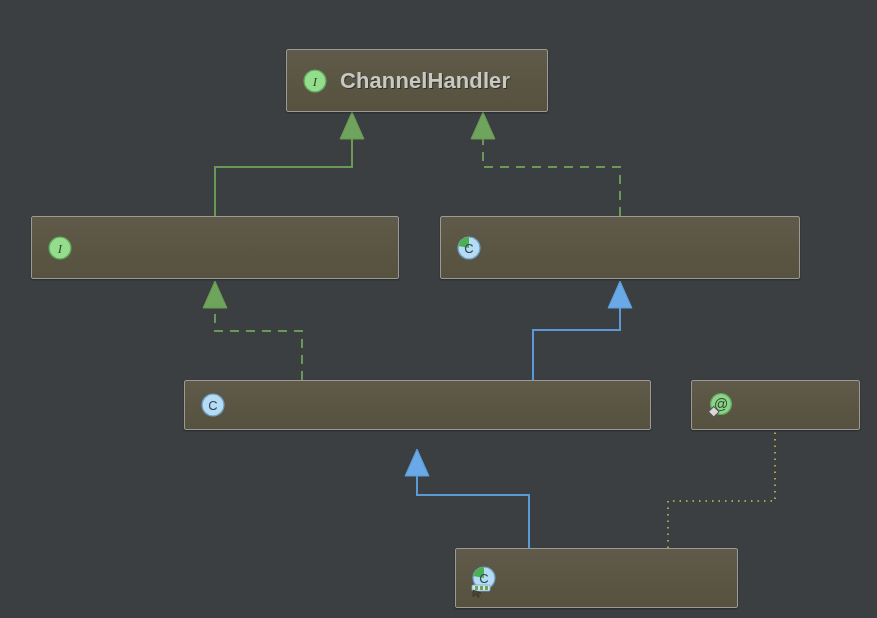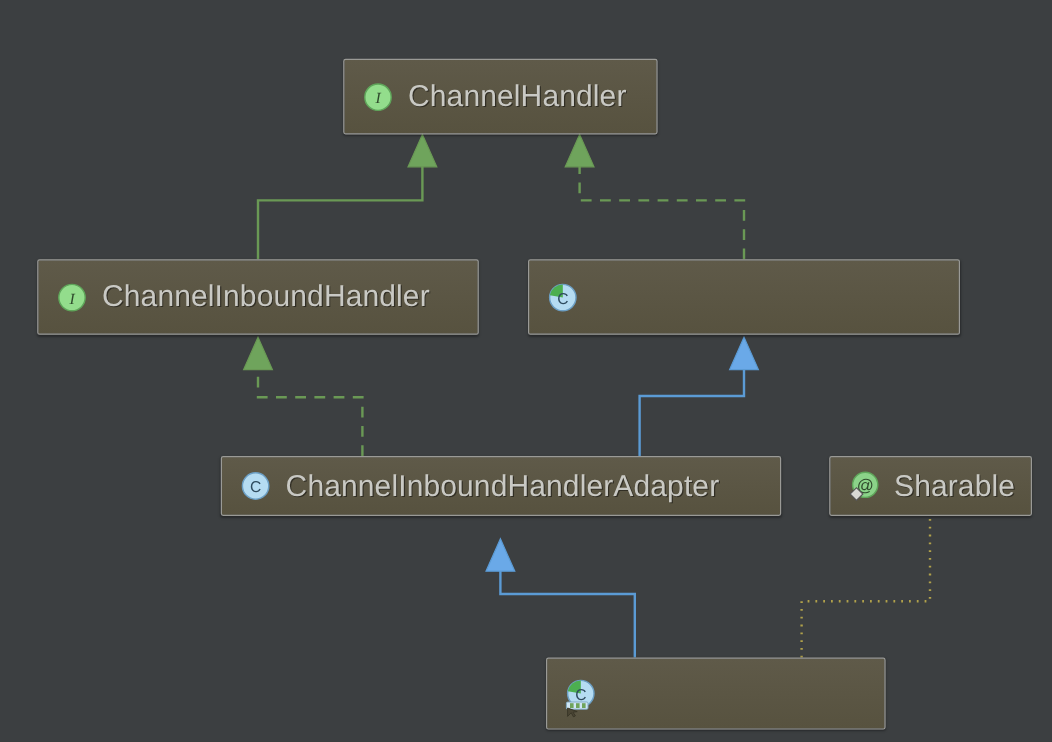--- a/index.html
+++ b/index.html
@@ -29,22 +29,22 @@
     background: linear-gradient(180deg, #5f5a49 0%, #57523f 100%);
     border: 1px solid #9a9a96;
     border-radius: 2px;
     display: flex;
     align-items: center;
     padding: 0 14px;
     box-shadow: 0 1px 2px rgba(0,0,0,0.35);
   }
   .node-label {
     color: #c9c9c4;
-    font-size: 25px;
-    font-weight: 400;
+    font-size: 22px;
+    font-weight: 700;
     letter-spacing: 0.1px;
     white-space: nowrap;
     text-shadow: 1px 1px 0 rgba(0,0,0,0.45);
     margin-left: 11px;
   }
   .icon {
     position: relative;
     width: 28px;
     height: 28px;
     flex: 0 0 28px;
@@ -99,52 +99,49 @@
     <span class="node-label">ChannelHandler</span>
   </div>
 
   <div class="node" style="left:31px; top:216px; width:368px; height:63px;">
     <span class="icon">
       <svg width="28" height="28" viewBox="0 0 28 28">
         <circle cx="14" cy="14" r="11" fill="#93dd8c" stroke="#5fa55a" stroke-width="1.2"></circle>
         <text x="14" y="19" text-anchor="middle" font-family="Liberation Serif, serif" font-size="13" font-style="italic" fill="#2f4a2c">I</text>
       </svg>
     </span>
-    <span class="node-label">ChannelInboundHandler</span>
   </div>
 
   <div class="node" style="left:440px; top:216px; width:360px; height:63px;">
     <span class="icon">
       <svg width="28" height="28" viewBox="0 0 28 28">
         <circle cx="14" cy="14" r="11" fill="#b5dcf2" stroke="#6c9fc4" stroke-width="1.2"></circle>
         <path d="M 14,14 L 14,3 A 11,11 0 0 0 3.2,12 Z" fill="#4caf50"></path>
         <text x="14" y="19" text-anchor="middle" font-family="Liberation Sans, sans-serif" font-size="13" fill="#2e4b5e">C</text>
       </svg>
     </span>
   </div>
 
   <div class="node" style="left:184px; top:380px; width:467px; height:50px;">
     <span class="icon">
       <svg width="28" height="28" viewBox="0 0 28 28">
         <circle cx="14" cy="14" r="11" fill="#b5dcf2" stroke="#6c9fc4" stroke-width="1.2"></circle>
         <text x="14" y="19" text-anchor="middle" font-family="Liberation Sans, sans-serif" font-size="13" fill="#2e4b5e">C</text>
       </svg>
     </span>
-    <span class="node-label">ChannelInboundHandlerAdapter</span>
   </div>
 
   <div class="node" style="left:691px; top:380px; width:169px; height:50px;">
     <span class="icon">
       <svg width="28" height="28" viewBox="0 0 28 28">
         <circle cx="15" cy="13" r="10.5" fill="#8bd389" stroke="#5fa55a" stroke-width="1.2"></circle>
         <text x="15" y="18" text-anchor="middle" font-family="Liberation Sans, sans-serif" font-size="14" fill="#2f4a2c">@</text>
         <rect x="4" y="17" width="7.5" height="7.5" transform="rotate(45 7.75 20.75)" fill="#d8d8d4" stroke="#555" stroke-width="1"></rect>
       </svg>
     </span>
-    <span class="node-label">Sharable</span>
   </div>
 
   <div class="node" style="left:455px; top:548px; width:283px; height:60px;">
     <span class="icon">
       <svg width="34" height="34" viewBox="0 0 34 34" style="margin-left:-3px;">
         <circle cx="17" cy="14" r="11" fill="#b5dcf2" stroke="#6c9fc4" stroke-width="1.2"></circle>
         <path d="M 17,14 L 17,3 A 11,11 0 0 0 6.2,12 Z" fill="#4caf50"></path>
         <text x="17" y="19" text-anchor="middle" font-family="Liberation Sans, sans-serif" font-size="13" fill="#2e4b5e">C</text>
         <g>
           <rect x="5" y="21" width="18" height="6" rx="1" fill="#cfe6f5" stroke="#7fa8c0" stroke-width="0.8"></rect>

